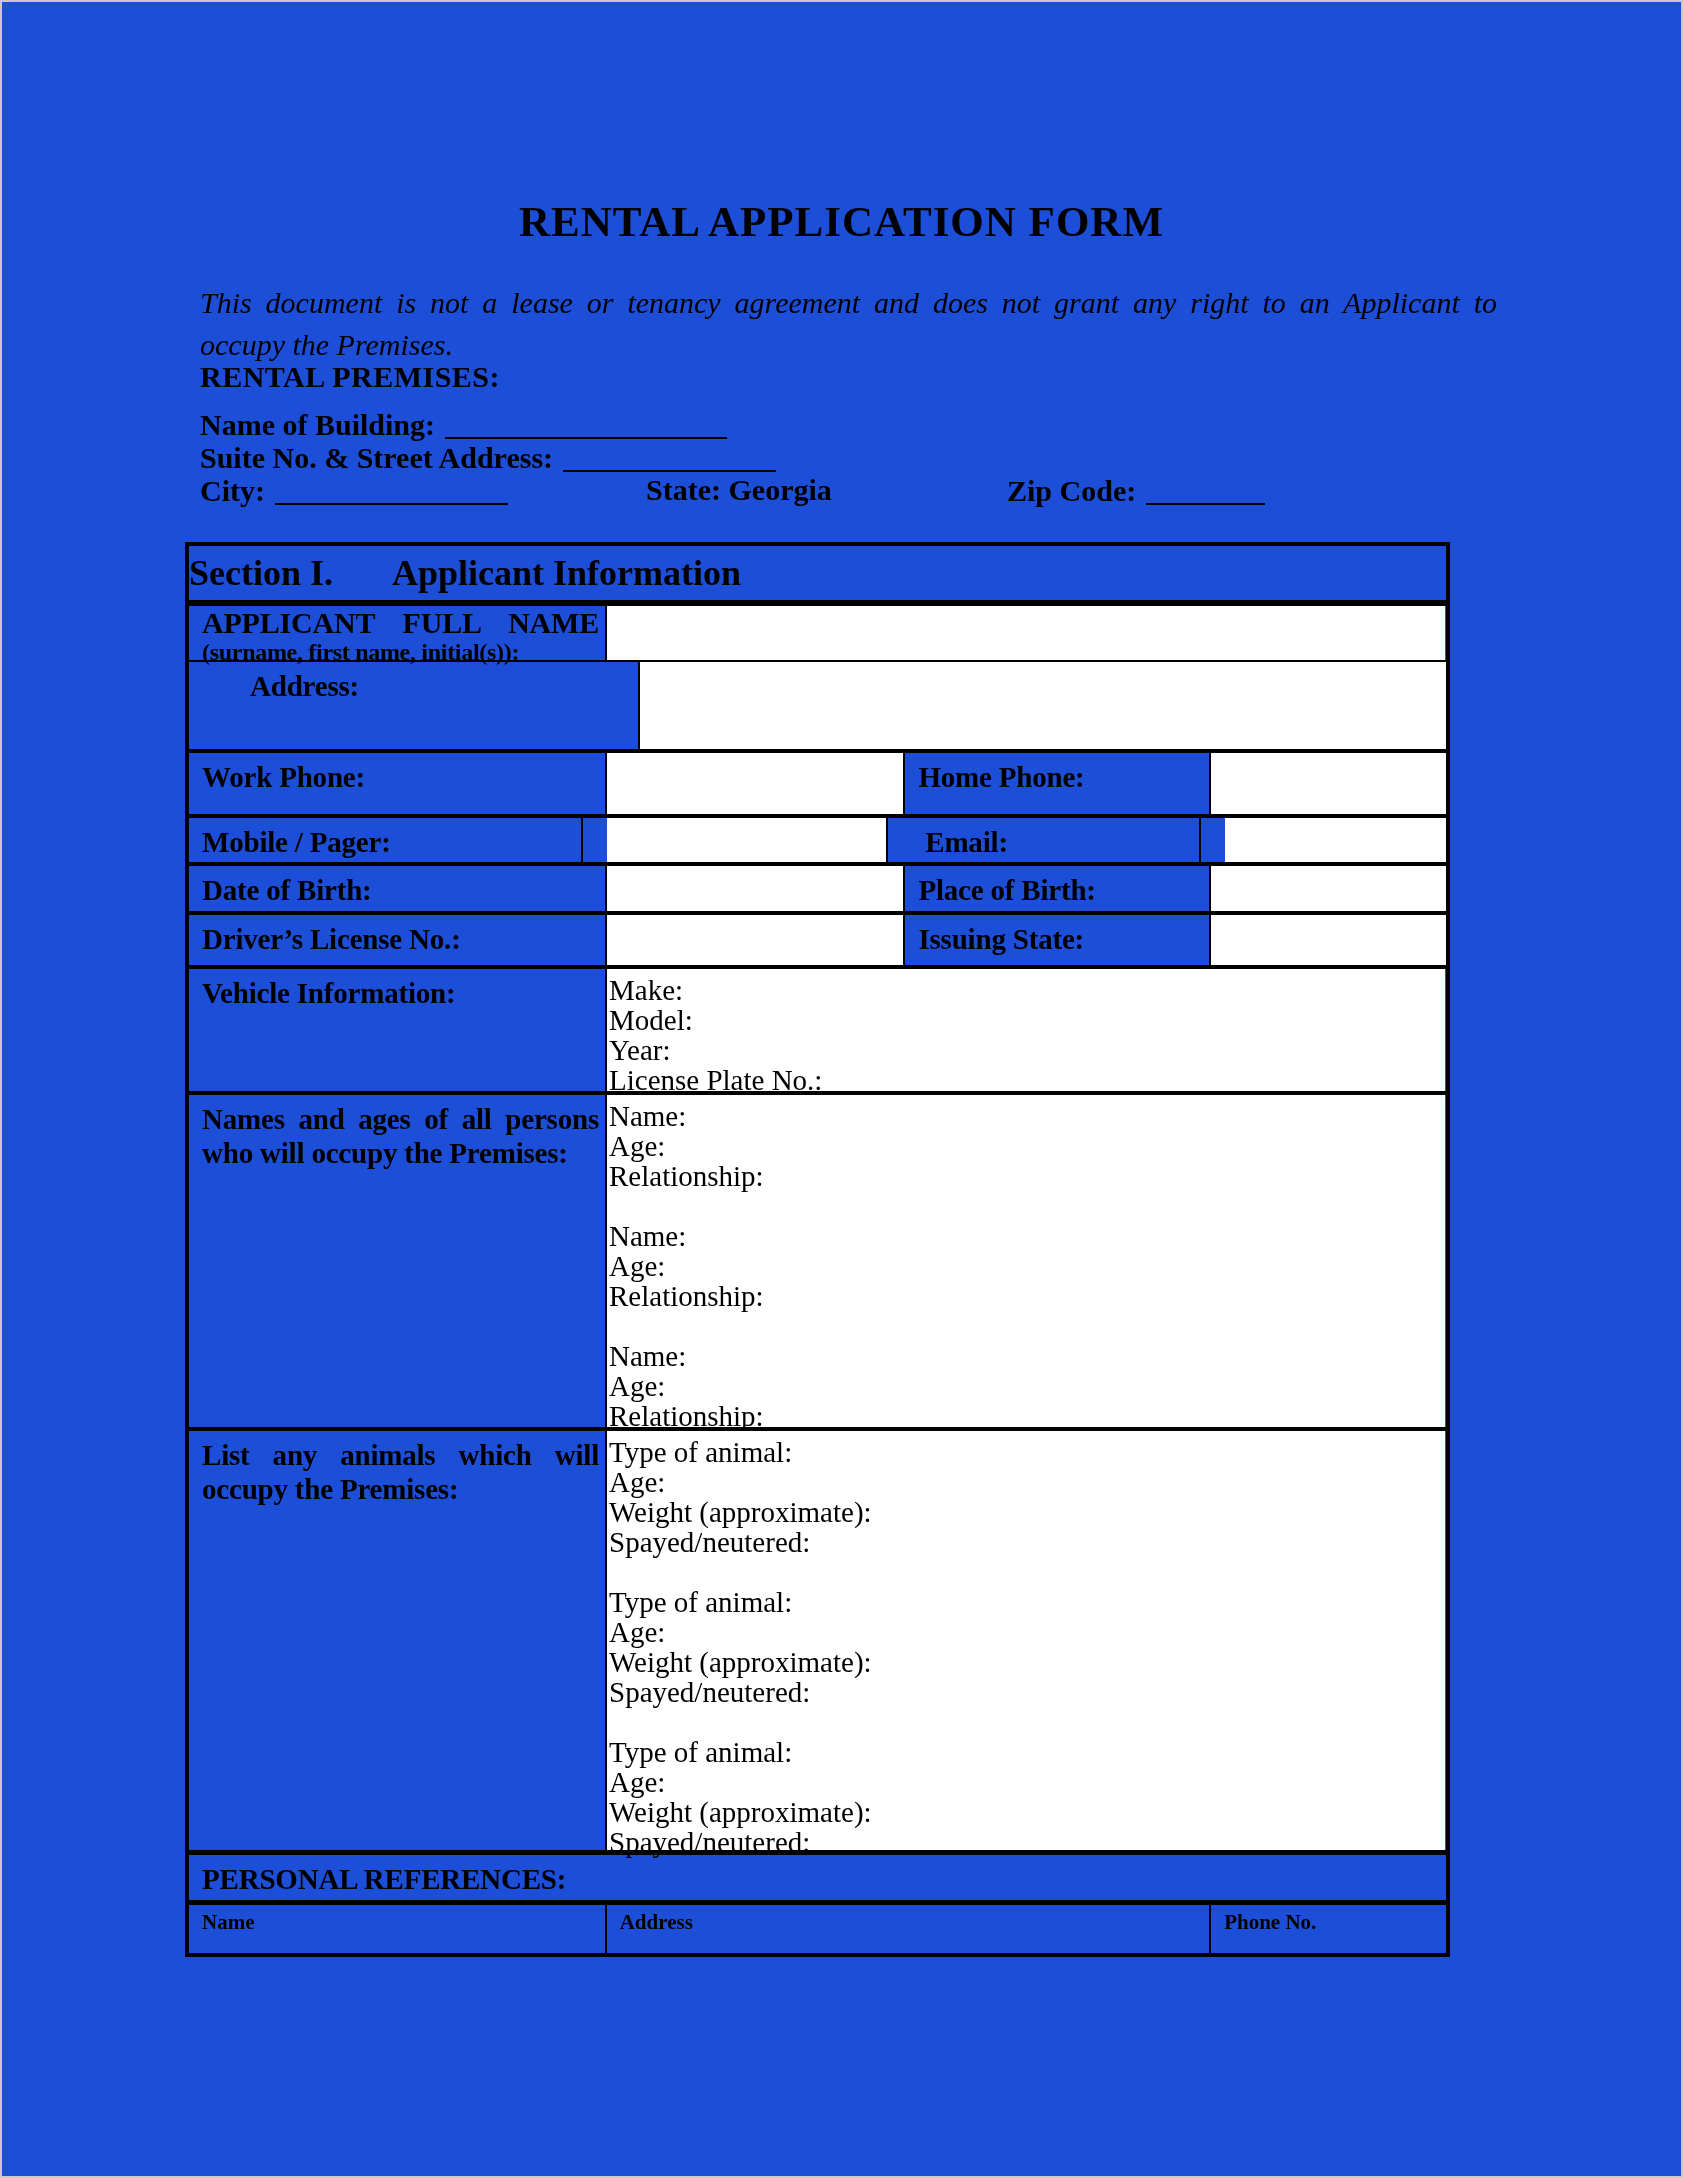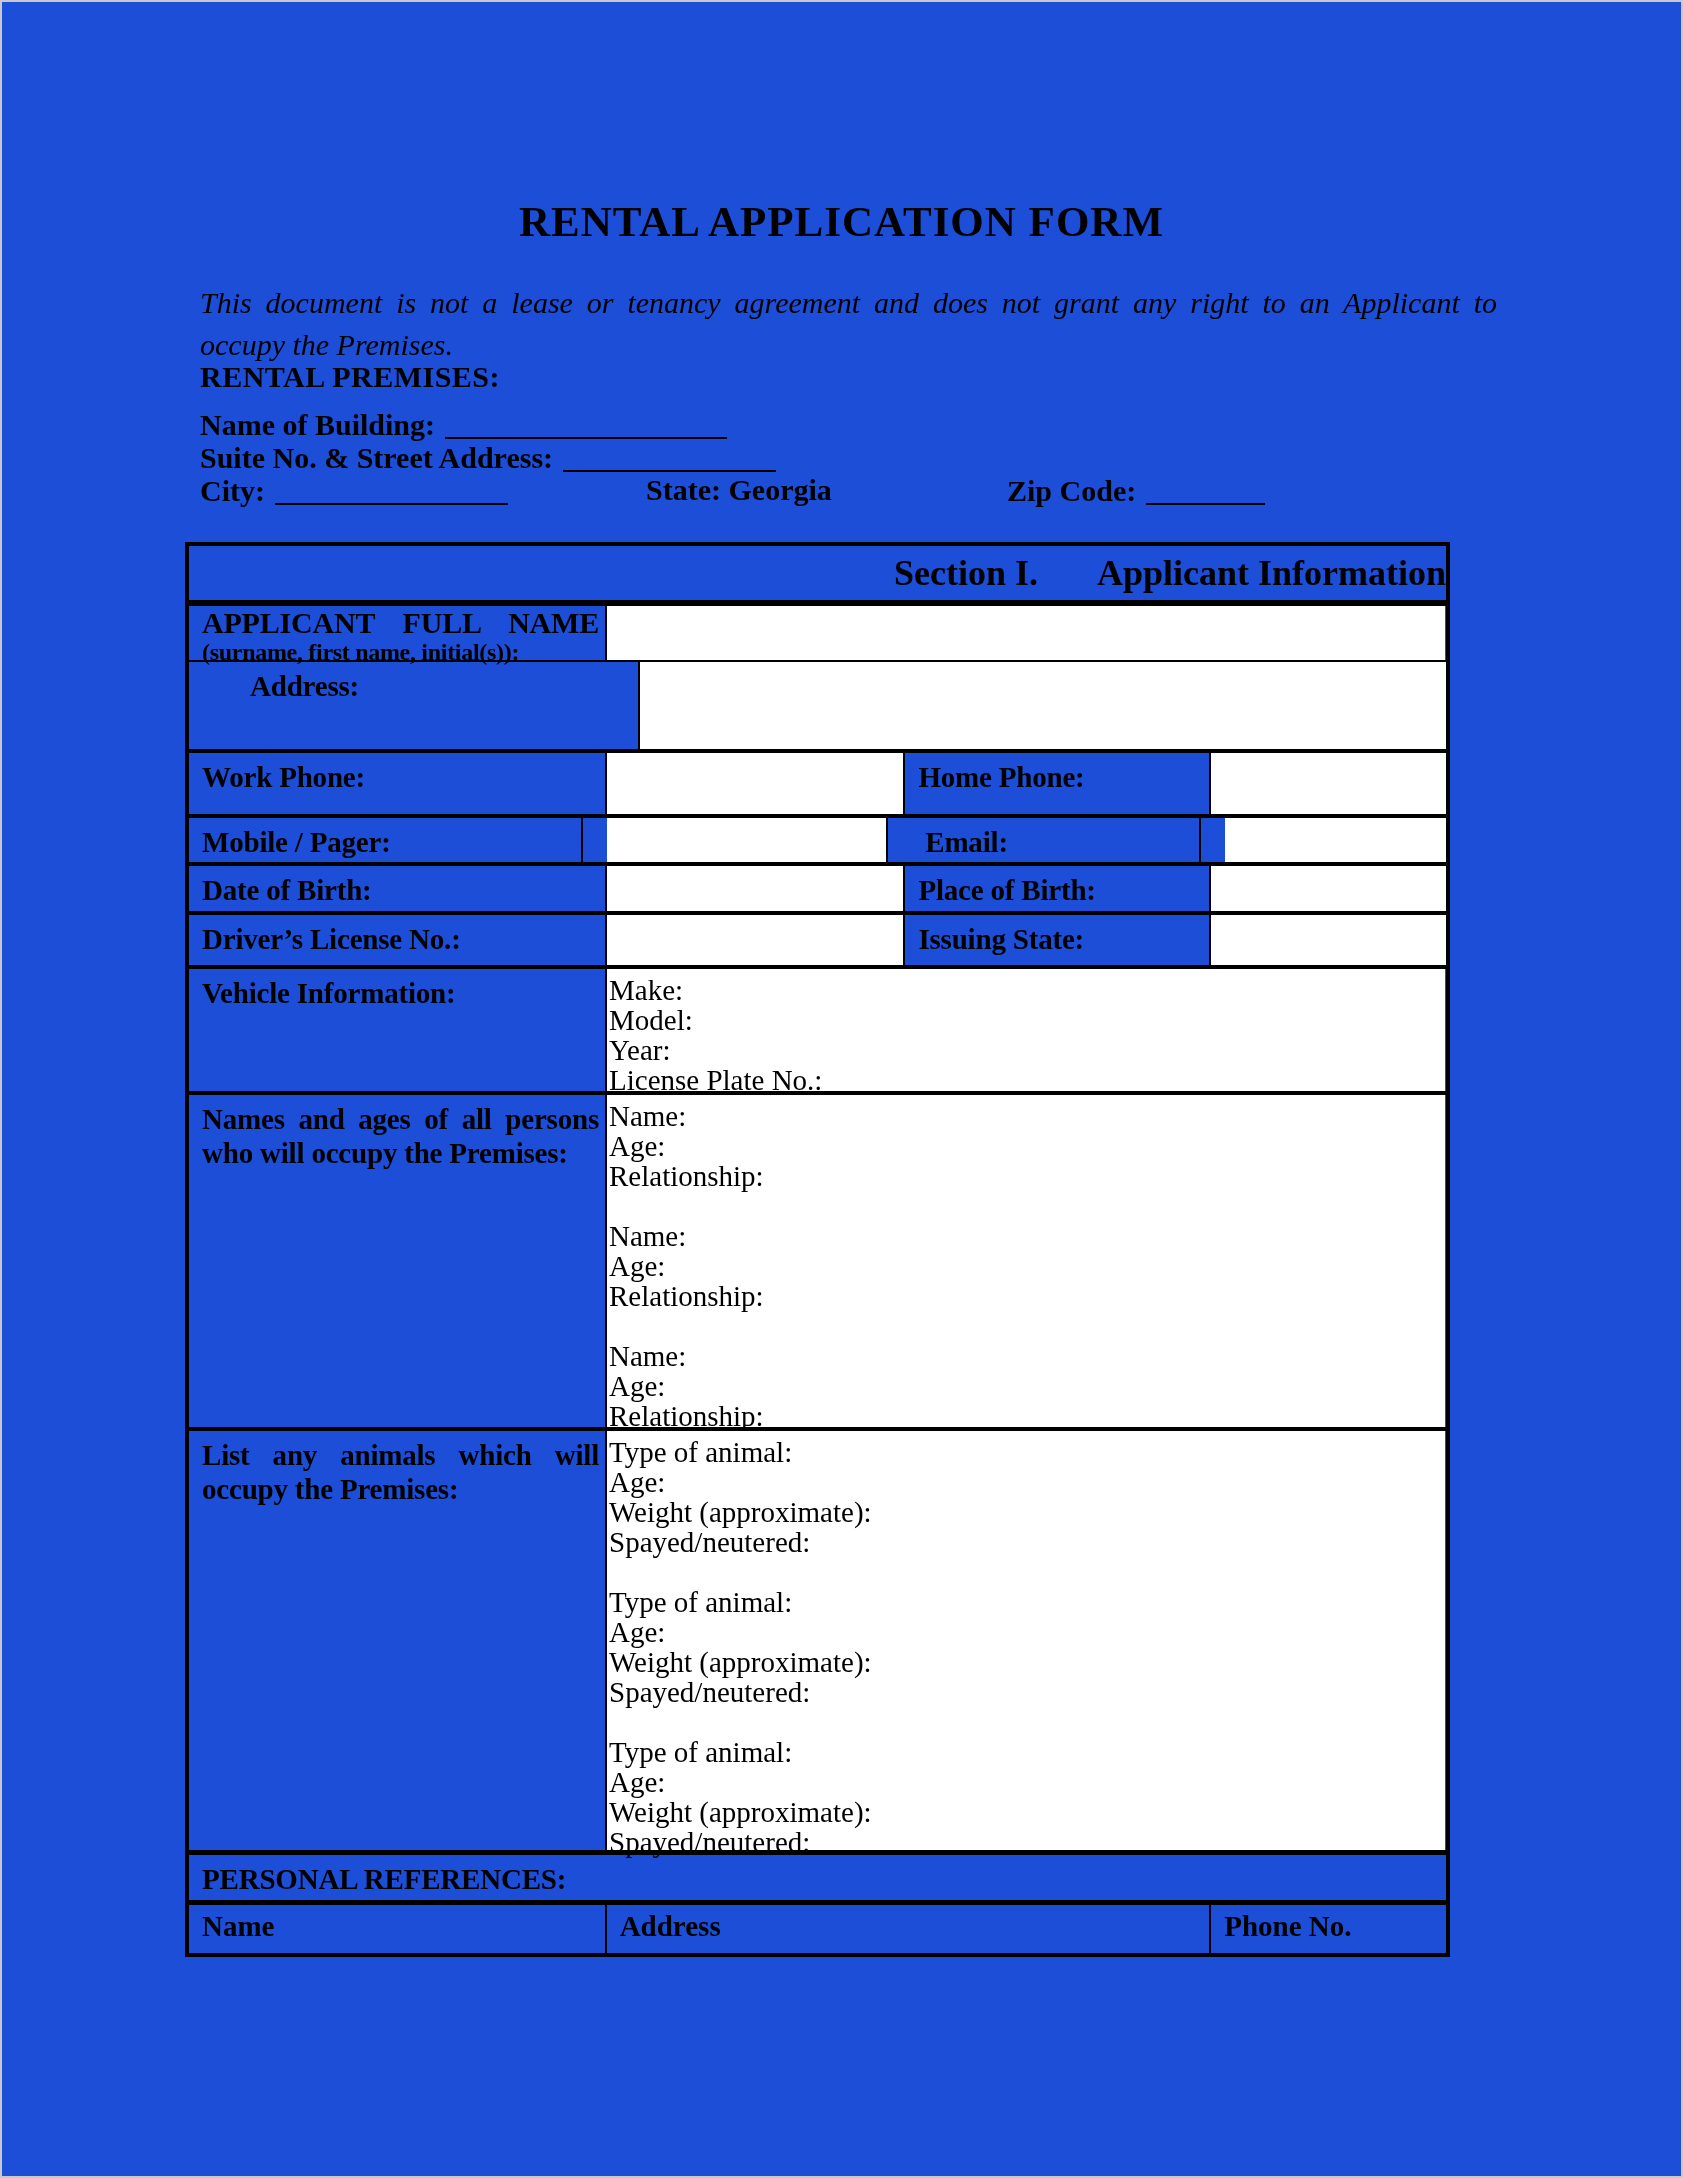--- a/index.html
+++ b/index.html
@@ -65,37 +65,37 @@
     padding:7px 6px 0 13px;letter-spacing:-0.2px;
   }
   .just{text-align:justify;}
   .just-last{text-align:justify;text-align-last:justify;font-size:30px;line-height:32px;}
   .sub{font-size:24px;line-height:26px;font-weight:bold;letter-spacing:-0.3px;}
   .value-cell{background:#fff;}
   .lines-cell{padding:6px 8px 0 2px;}
   .vline{min-height:30px;line-height:30px;font-size:29px;}
   
   .r-header{height:60px;border-bottom:6px solid #000;
-    align-items:center;justify-content:flex-end;
+    align-items:center;justify-content:flex-start;
     font-size:36px;font-weight:bold;display:flex;}
   .sec-num{margin-right:59px;}
   .r-appname{height:56px;border-bottom:2px solid #000;}
   .r-appname .label-cell{padding-top:1px;}
   .r-address{height:91px;padding-left:48px;}
   .r-contact1{height:65px;}
   .r-contact2{height:48px;gap:24px;}
   .r-contact3{height:49px;}
   .r-contact4{height:54px;}
   .r-vehicle{height:126px;}
   .r-names{height:336px;}
   .r-animals{height:424px;border-bottom:5px solid #000;}
   .r-prefs{height:50px;border-bottom:5px solid #000;}
   .r-prefs .cell{width:100%;}
   .r-footer{height:48px;}
-  .footer-cell{font-weight:bold;font-size:29px;padding:5px 6px 0 13px;}
+  .footer-cell{font-weight:bold;font-size:21px;padding:5px 6px 0 13px;}
 </style>
 </head>
 <body>
 
 <div class="page">
 
   <div class="title">RENTAL APPLICATION FORM</div>
 
   <div class="disclaimer">
     <div class="dline1">This document is not a lease or tenancy agreement and does not grant any right to an Applicant to</div>

